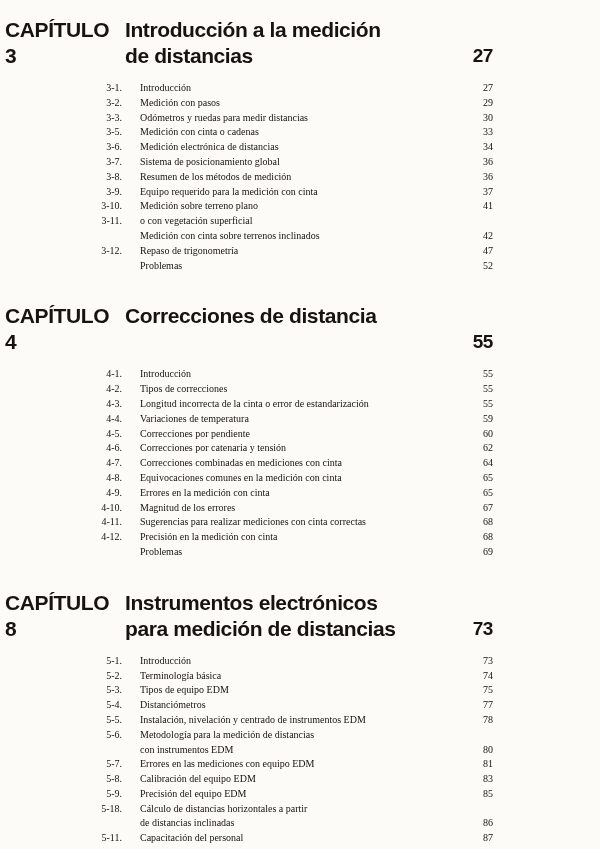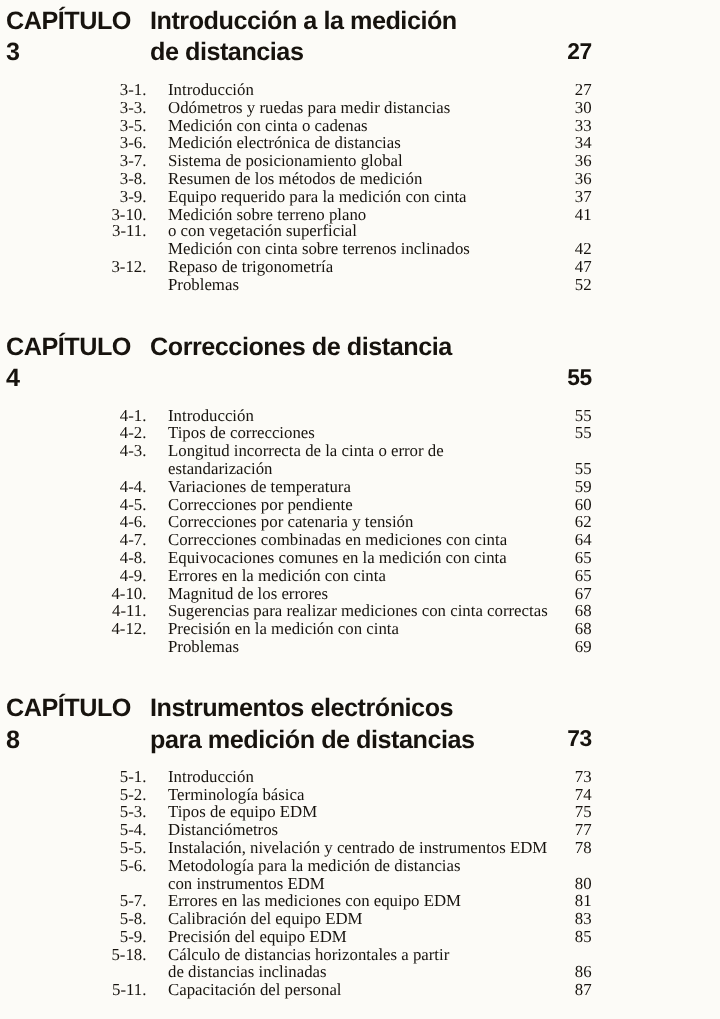--- a/index.html
+++ b/index.html
@@ -12,21 +12,21 @@
 
   body {
     background: #fcfbf7;
     color: #17130e;
     font-family: "Liberation Serif", serif;
   }
 
   .page {
     width: 496px;
     height: 849px;
-    padding: 5px 3px 0 5px;
+    padding: 17px 3px 0 5px;
   }
 
   .chapter { margin-top: 0; }
   .chapter + .chapter { margin-top: 30px; }
 
   .chapter-heading {
     display: flex;
     align-items: flex-start;
     font-family: "Liberation Sans", sans-serif;
     font-weight: bold;
@@ -49,21 +49,21 @@
     line-height: 26px;
     text-align: right;
     min-width: 30px;
   }
 
   .items { margin-top: 12px; }
 
   .item {
     display: flex;
     align-items: flex-start;
-    font-size: 14px;
+    font-size: 10px;
     line-height: 14.8px;
   }
 
   .item-num {
     flex: none;
     width: 117px;
     text-align: right;
   }
 
   .item-title {
@@ -93,20 +93,27 @@
     </div>
     <div class="items">
   <div class="item">
     <span class="item-num">3-1.</span>
     <span class="item-title">
             <div>Introducción</div>
           </span>
     <span class="item-page">27</span>
   </div>
 
+  <div class="item">
+    <span class="item-num">3-2.</span>
+    <span class="item-title">
+            <div>Medición con pasos</div>
+          </span>
+    <span class="item-page">29</span>
+  </div>
 
   <div class="item">
     <span class="item-num">3-3.</span>
     <span class="item-title">
             <div>Odómetros y ruedas para medir distancias</div>
           </span>
     <span class="item-page">30</span>
   </div>
 
 

